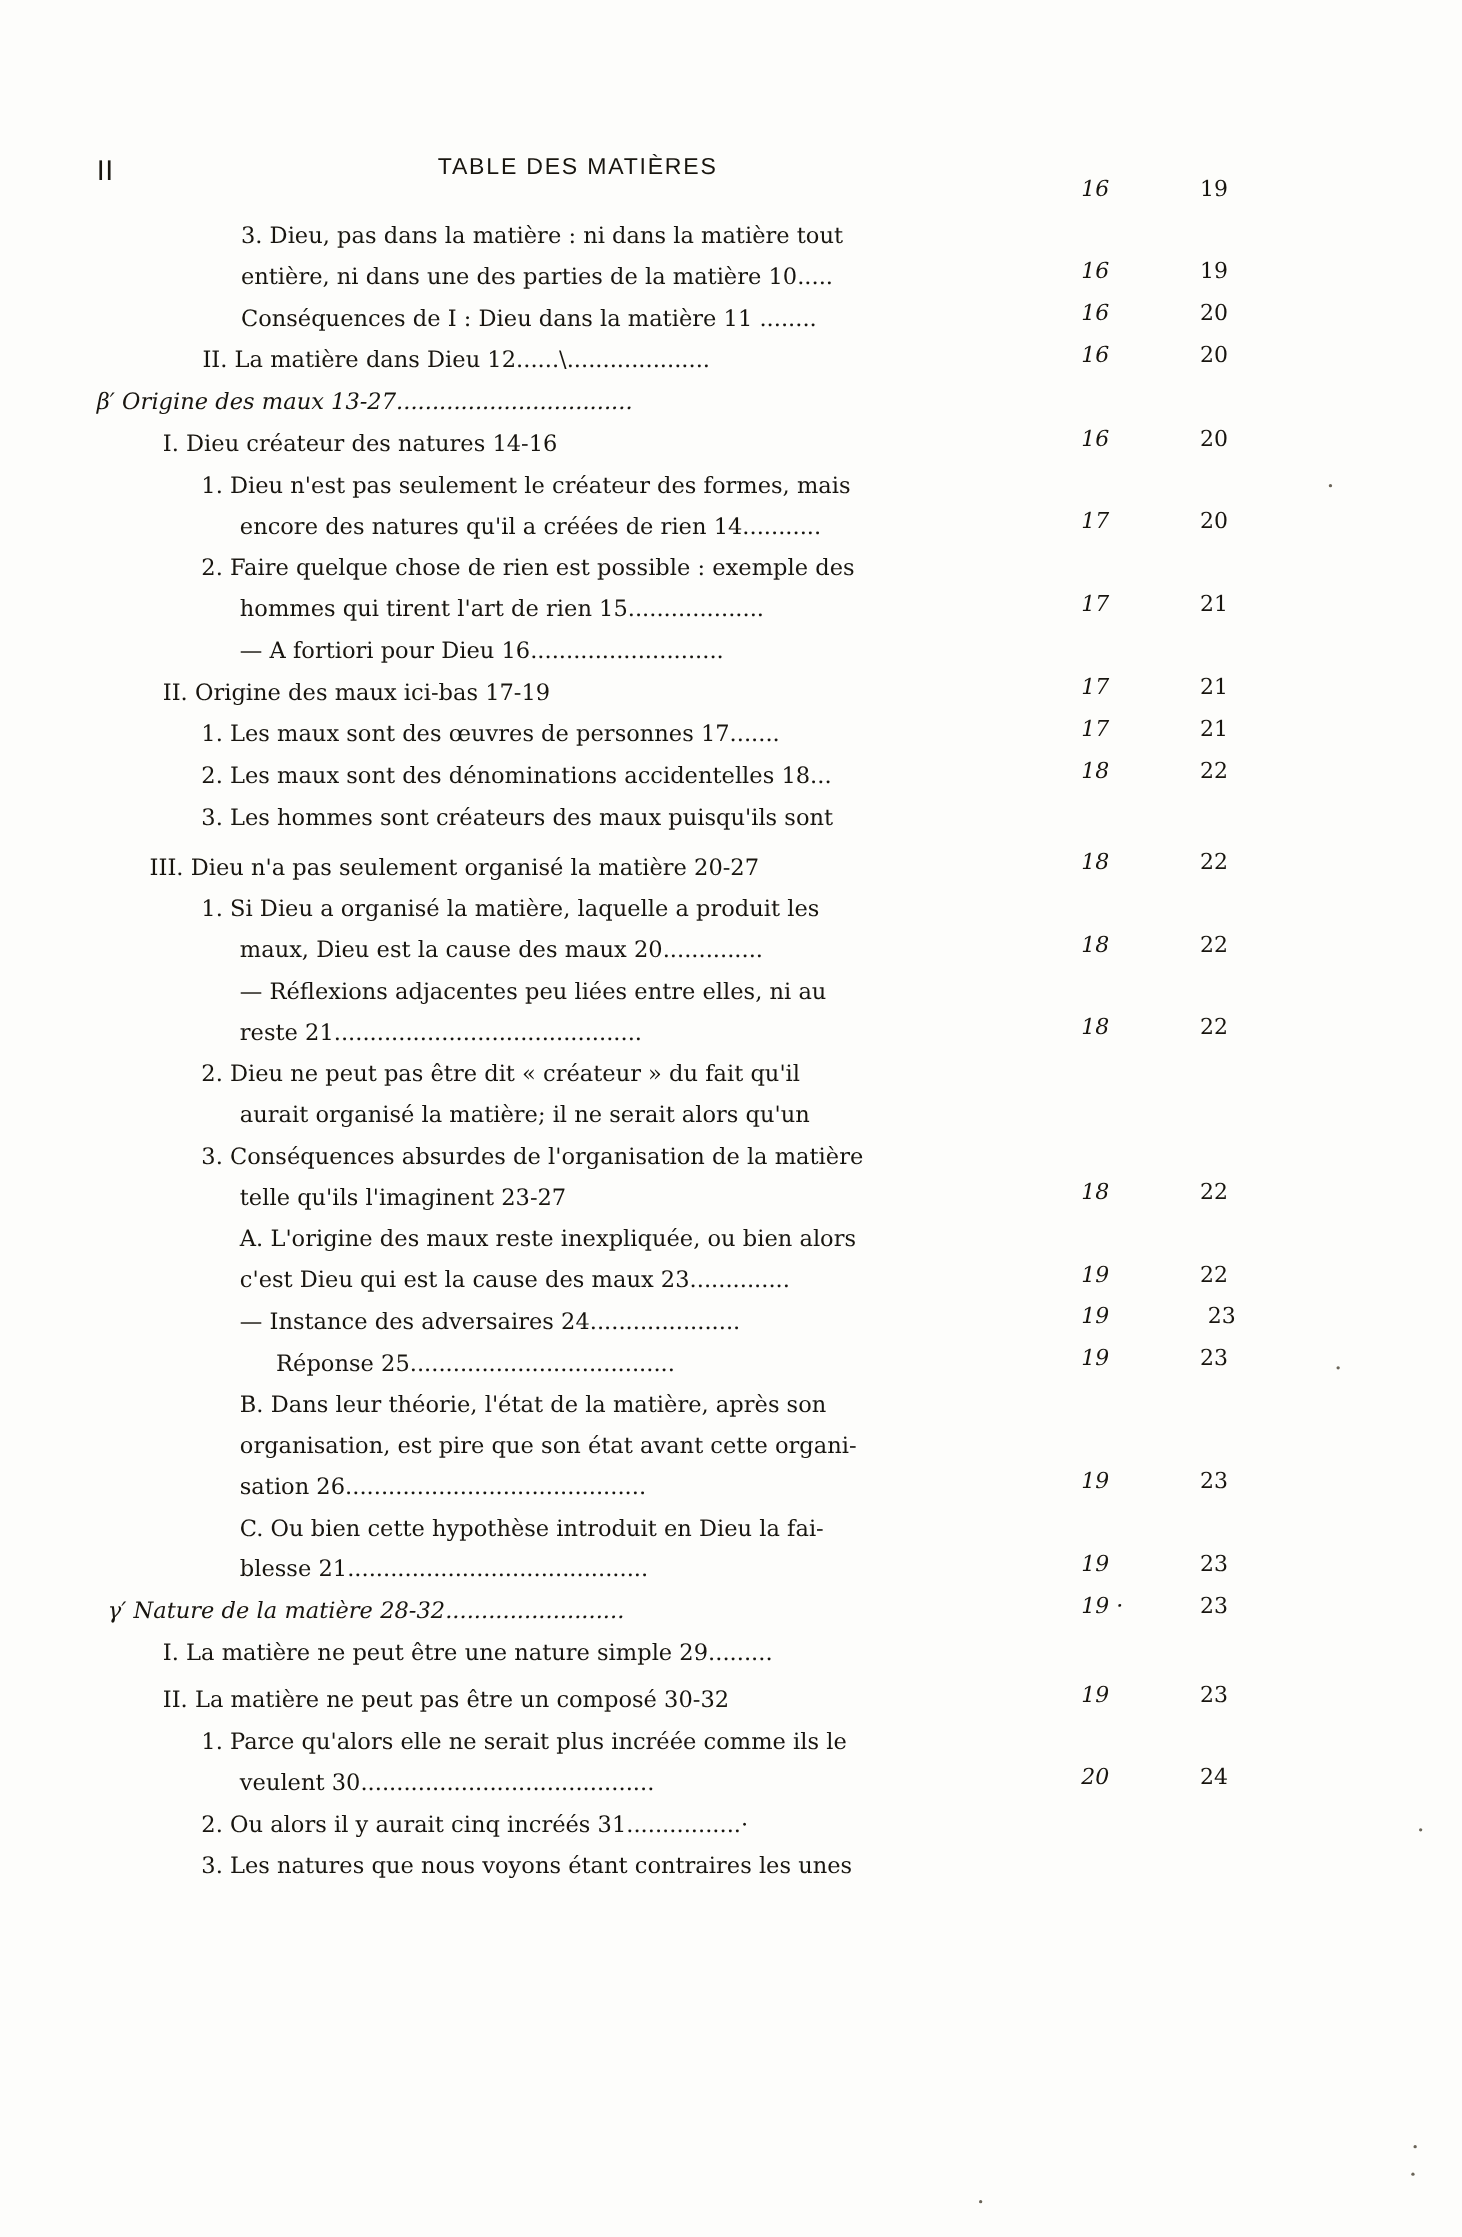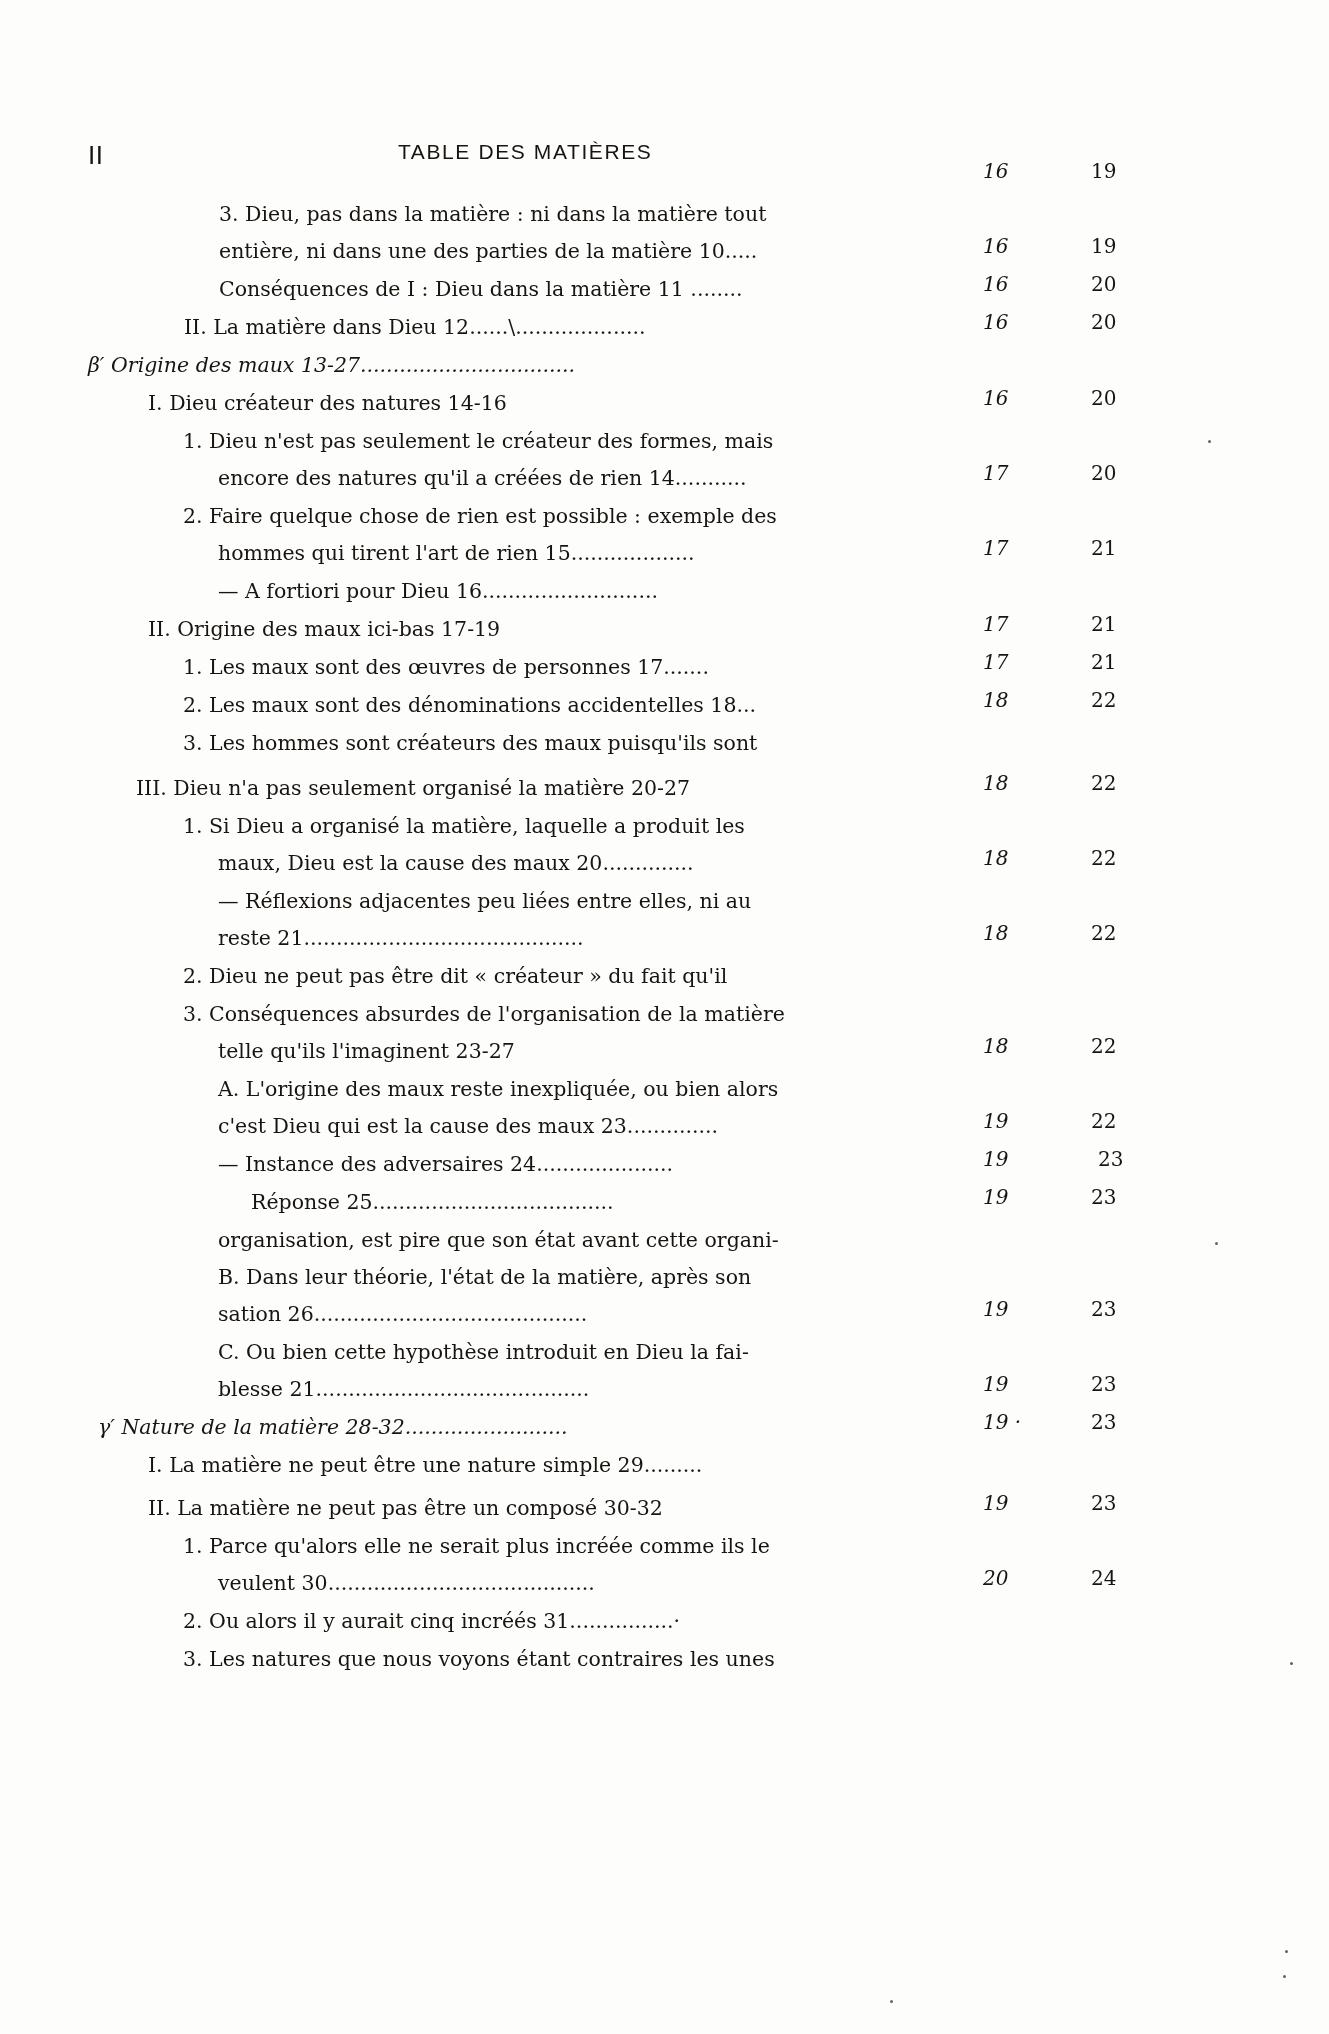--- a/index.html
+++ b/index.html
@@ -213,20 +213,21 @@
         <span class="line" style="padding-left:130px;">— Réflexions adjacentes peu liées entre elles, ni au</span>
         <span class="line" style="padding-left:130px;">reste 21...........................................</span>
         <span class="pg1" style="top:-37px;">18</span>
         <span class="pg2" style="top:-37px;">22</span>
       </div>
     </div>
 
     <div class="entry">
       <div class="entry-body">
         <span class="line" style="padding-left:95px;">2. Dieu ne peut pas être dit « créateur » du fait qu'il</span>
+        <span class="line" style="padding-left:130px;">aurait organisé la matière; il ne serait alors qu'un</span>
         <span class="pg1" style="top:-37px;">18</span>
         <span class="pg2" style="top:-37px;">22</span>
       </div>
     </div>
 
     <div class="entry">
       <div class="entry-body">
         <span class="line" style="padding-left:95px;">3. Conséquences absurdes de l'organisation de la matière</span>
         <span class="line" style="padding-left:130px;">telle qu'ils l'imaginent 23-27</span>
       </div>
@@ -252,22 +253,22 @@
     <div class="entry">
       <div class="entry-body">
         <span class="line" style="padding-left:163px;">Réponse 25.....................................</span>
         <span class="pg1" style="top:-37px;">19</span>
         <span class="pg2" style="top:-37px;left:1010px;">23</span>
       </div>
     </div>
 
     <div class="entry">
       <div class="entry-body">
+        <span class="line" style="padding-left:130px;">B. Dans leur théorie, l'état de la matière, après son</span>
         <span class="line" style="padding-left:130px;">organisation, est pire que son état avant cette organi-</span>
-        <span class="line" style="padding-left:130px;">B. Dans leur théorie, l'état de la matière, après son</span>
         <span class="line" style="padding-left:130px;">sation 26..........................................</span>
         <span class="pg1" style="top:-37px;">19</span>
         <span class="pg2" style="top:-37px;">23</span>
       </div>
     </div>
 
     <div class="entry">
       <div class="entry-body">
         <span class="line" style="padding-left:130px;">C. Ou bien cette hypothèse introduit en Dieu la fai-</span>
         <span class="line" style="padding-left:130px;">blesse 21..........................................</span>

